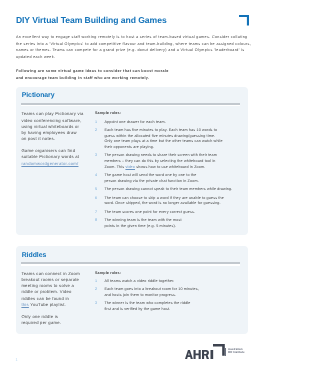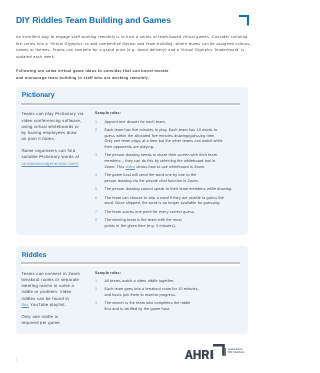--- a/index.html
+++ b/index.html
@@ -33,21 +33,21 @@
   .logo-mark{position:absolute;left:0.6px;top:7.8px;width:28.2px;height:9px;}
   .logo-bracket{position:absolute;left:28px;top:1.9px;width:11.8px;height:11.8px;}
   .logo-rule{position:absolute;left:40.4px;top:5.7px;width:0.7px;height:8.3px;background:#6c7280;}
   .logo-tag{position:absolute;left:43.2px;top:6.4px;font-size:2.9px;line-height:2.95px;color:#6c7280;font-weight:bold;}
   .logo-tag span{display:block;letter-spacing:0.03px;}
 </style>
 </head>
 <body>
 
 <div class="page">
-  <div class="title">DIY Riddles Team Building and Games</div>
+  <div class="title">DIY Virtual Team Building and Games</div>
   <svg class="corner" viewBox="0 0 10 10.5">
     <path d="M0 1.05 H8.95 V10.5" fill="none" stroke="#1272b8" stroke-width="2.1"></path>
   </svg>
 
   <div class="intro">
     <p>An excellent way to engage staff working remotely is to host a series of team-based virtual games. Consider collating the series into a 'Virtual Olympics' to add competitive flavour and team-building, where teams can be assigned colours, names or themes. Teams can compete for a grand prize (e.g. donut delivery) and a Virtual Olympics 'leaderboard' is updated each week.</p>
     <p class="bold">Following are some virtual game ideas to consider that can boost morale and encourage team building in staff who are working remotely.</p>
   </div>
 
   <div class="card" id="card0" style="top:86.8px;height:148.4px">

